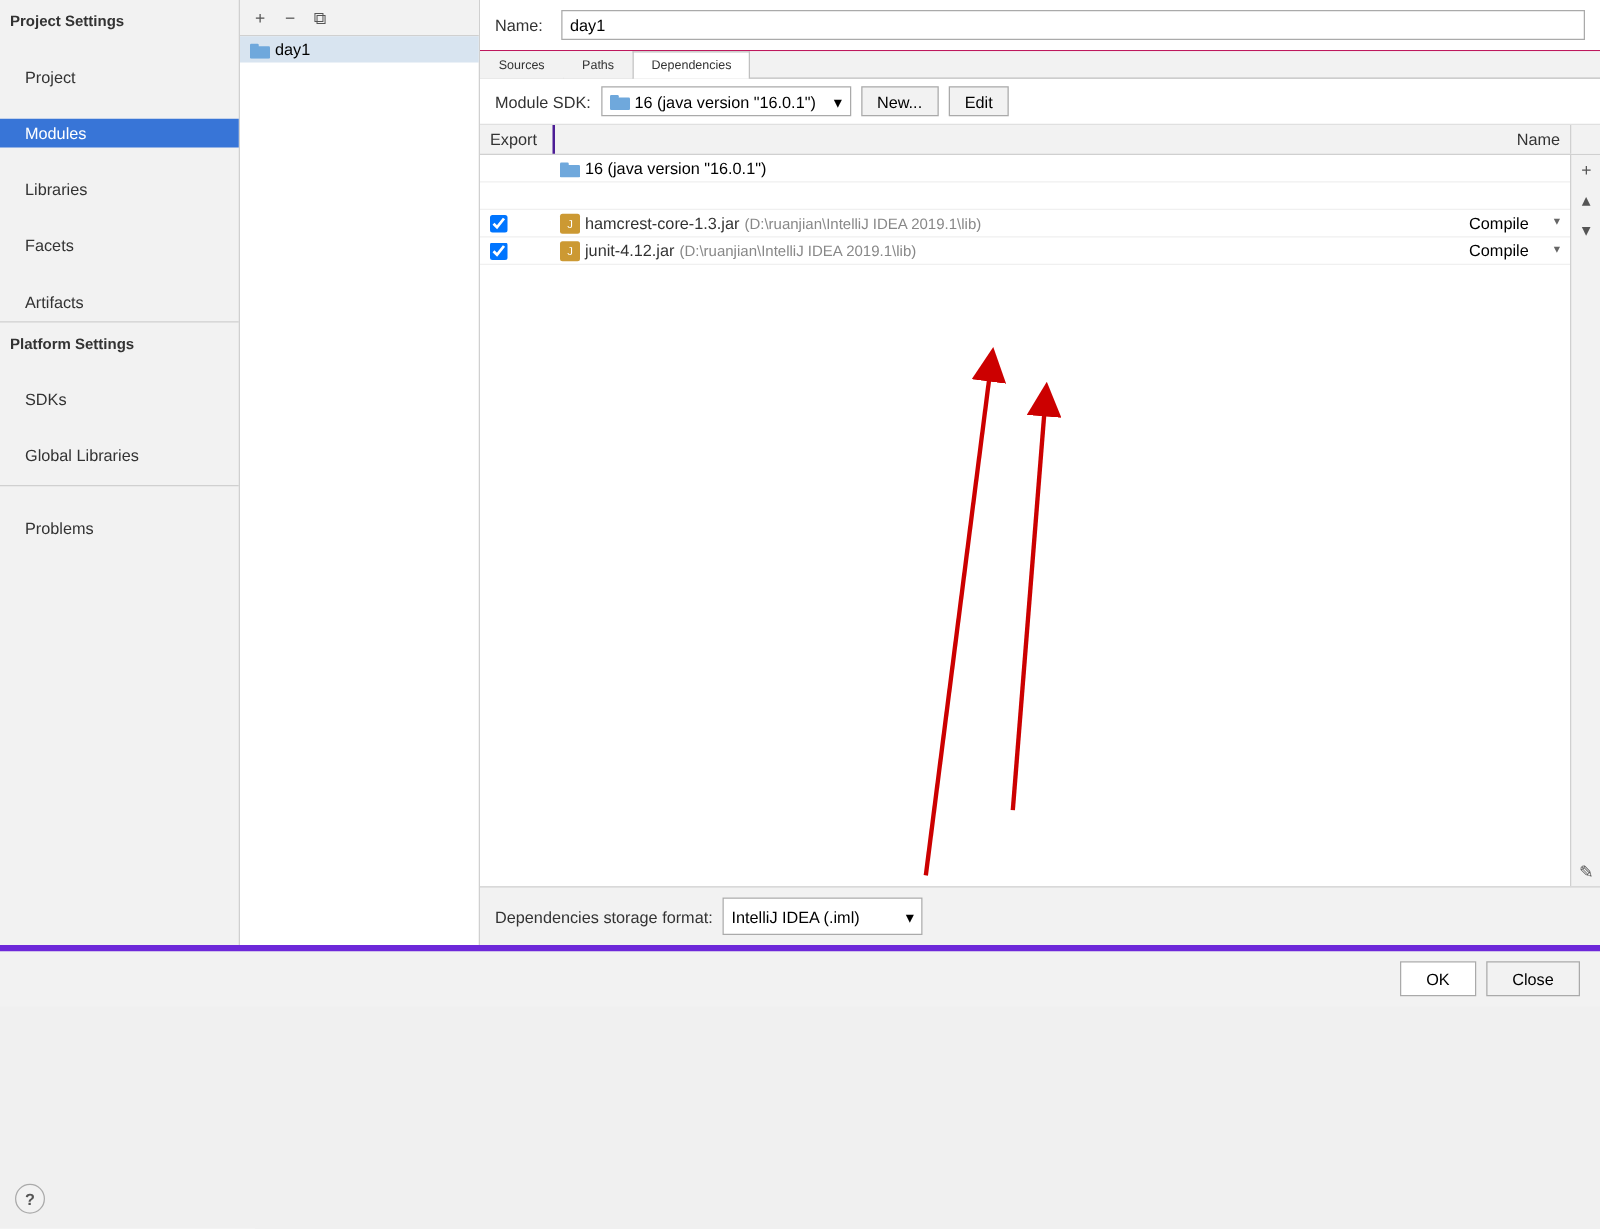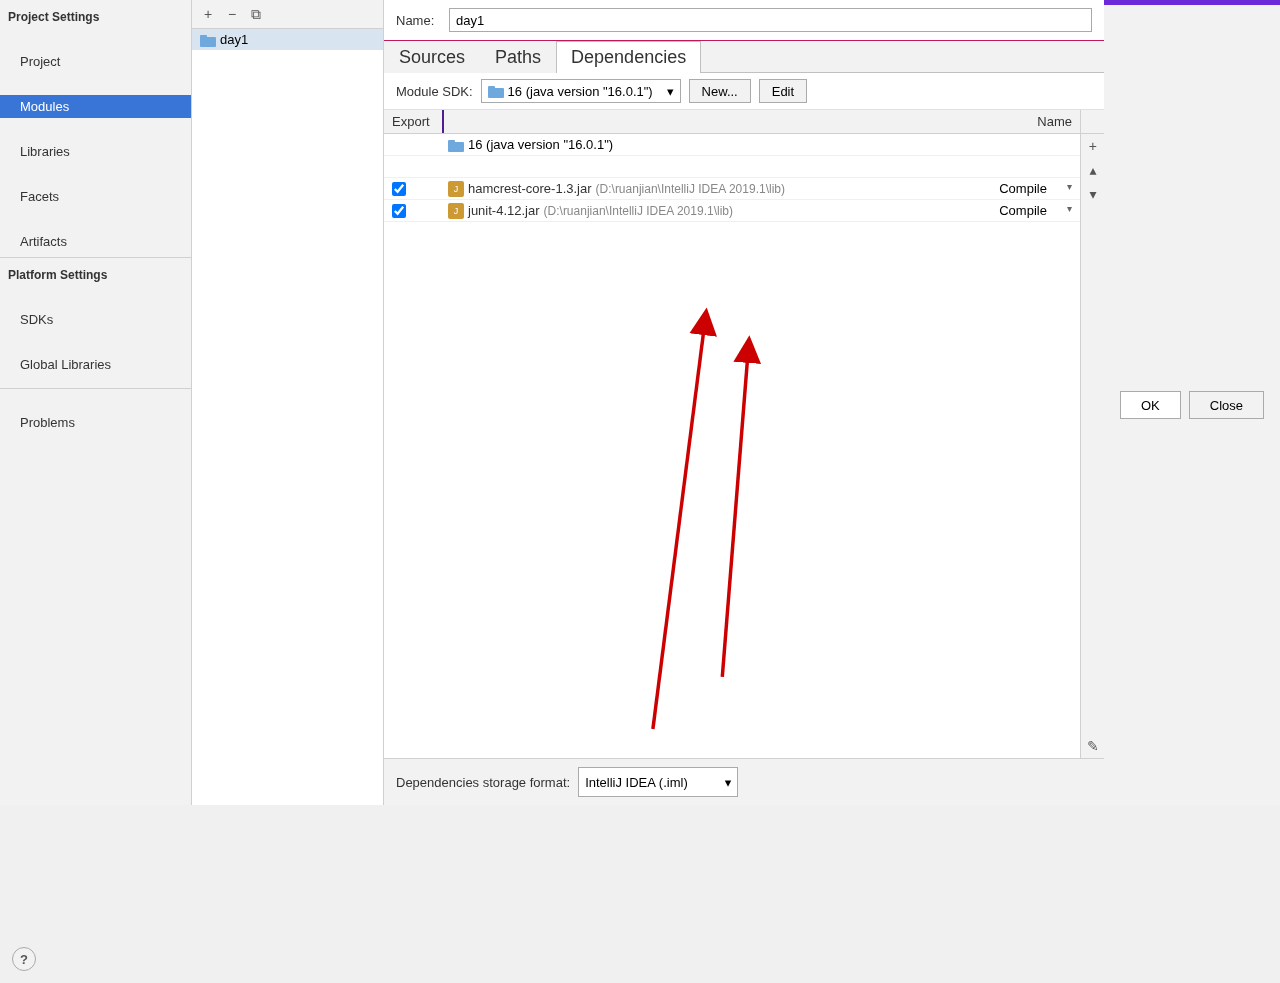--- a/index.html
+++ b/index.html
@@ -9,21 +9,21 @@
       background: #f0f0f0;
       width: 1280px;
       height: 983px;
       overflow: hidden;
       display: flex;
       flex-direction: column;
     }
 
     .dialog {
       display: flex;
-      flex-direction: row;
+      flex-direction: column;
       width: 1280px;
       height: 805px;
       background: #f2f2f2;
     }
 
     .dialog-body {
       display: flex;
       flex: 1;
       overflow: hidden;
     }
@@ -132,21 +132,21 @@
     
     .tabs-row {
       display: flex;
       border-bottom: 1px solid #c0c0c0;
       background: #f2f2f2;
     }
 
     .tab {
       padding: 5px 14px;
       cursor: pointer;
-      font-size: 18px;
+      font-size: 10px;
       color: #333;
       border: 1px solid transparent;
       border-bottom: none;
       margin-bottom: -1px;
       background: #f2f2f2;
     }
 
     .tab.active {
       background: white;
       border-color: #c0c0c0;

